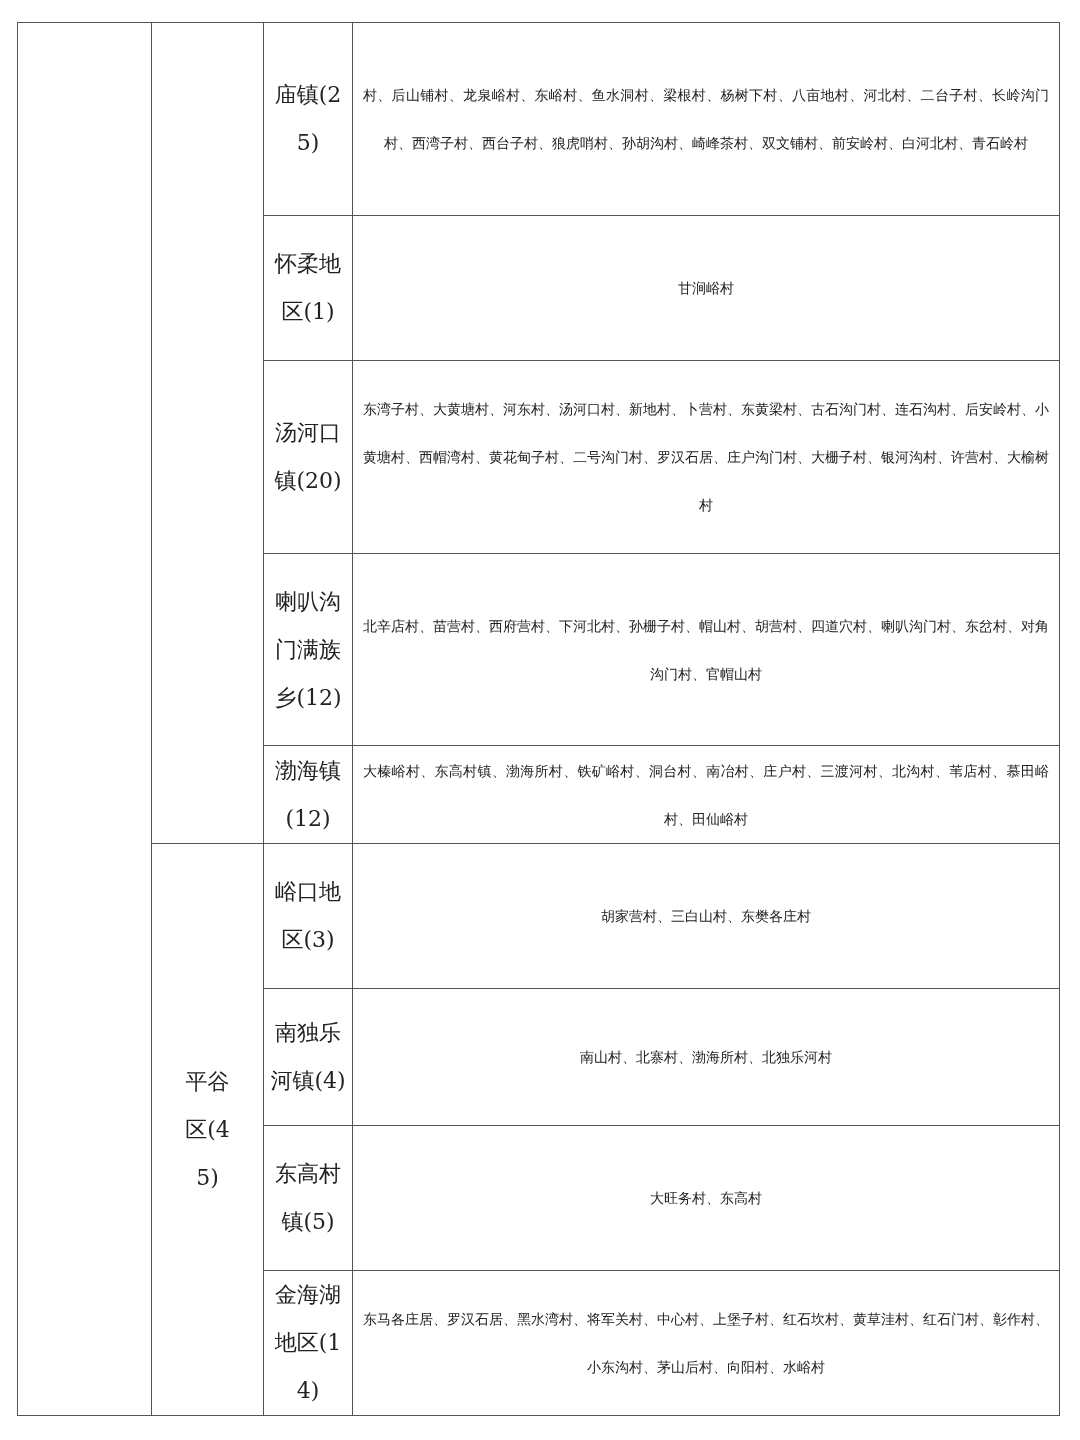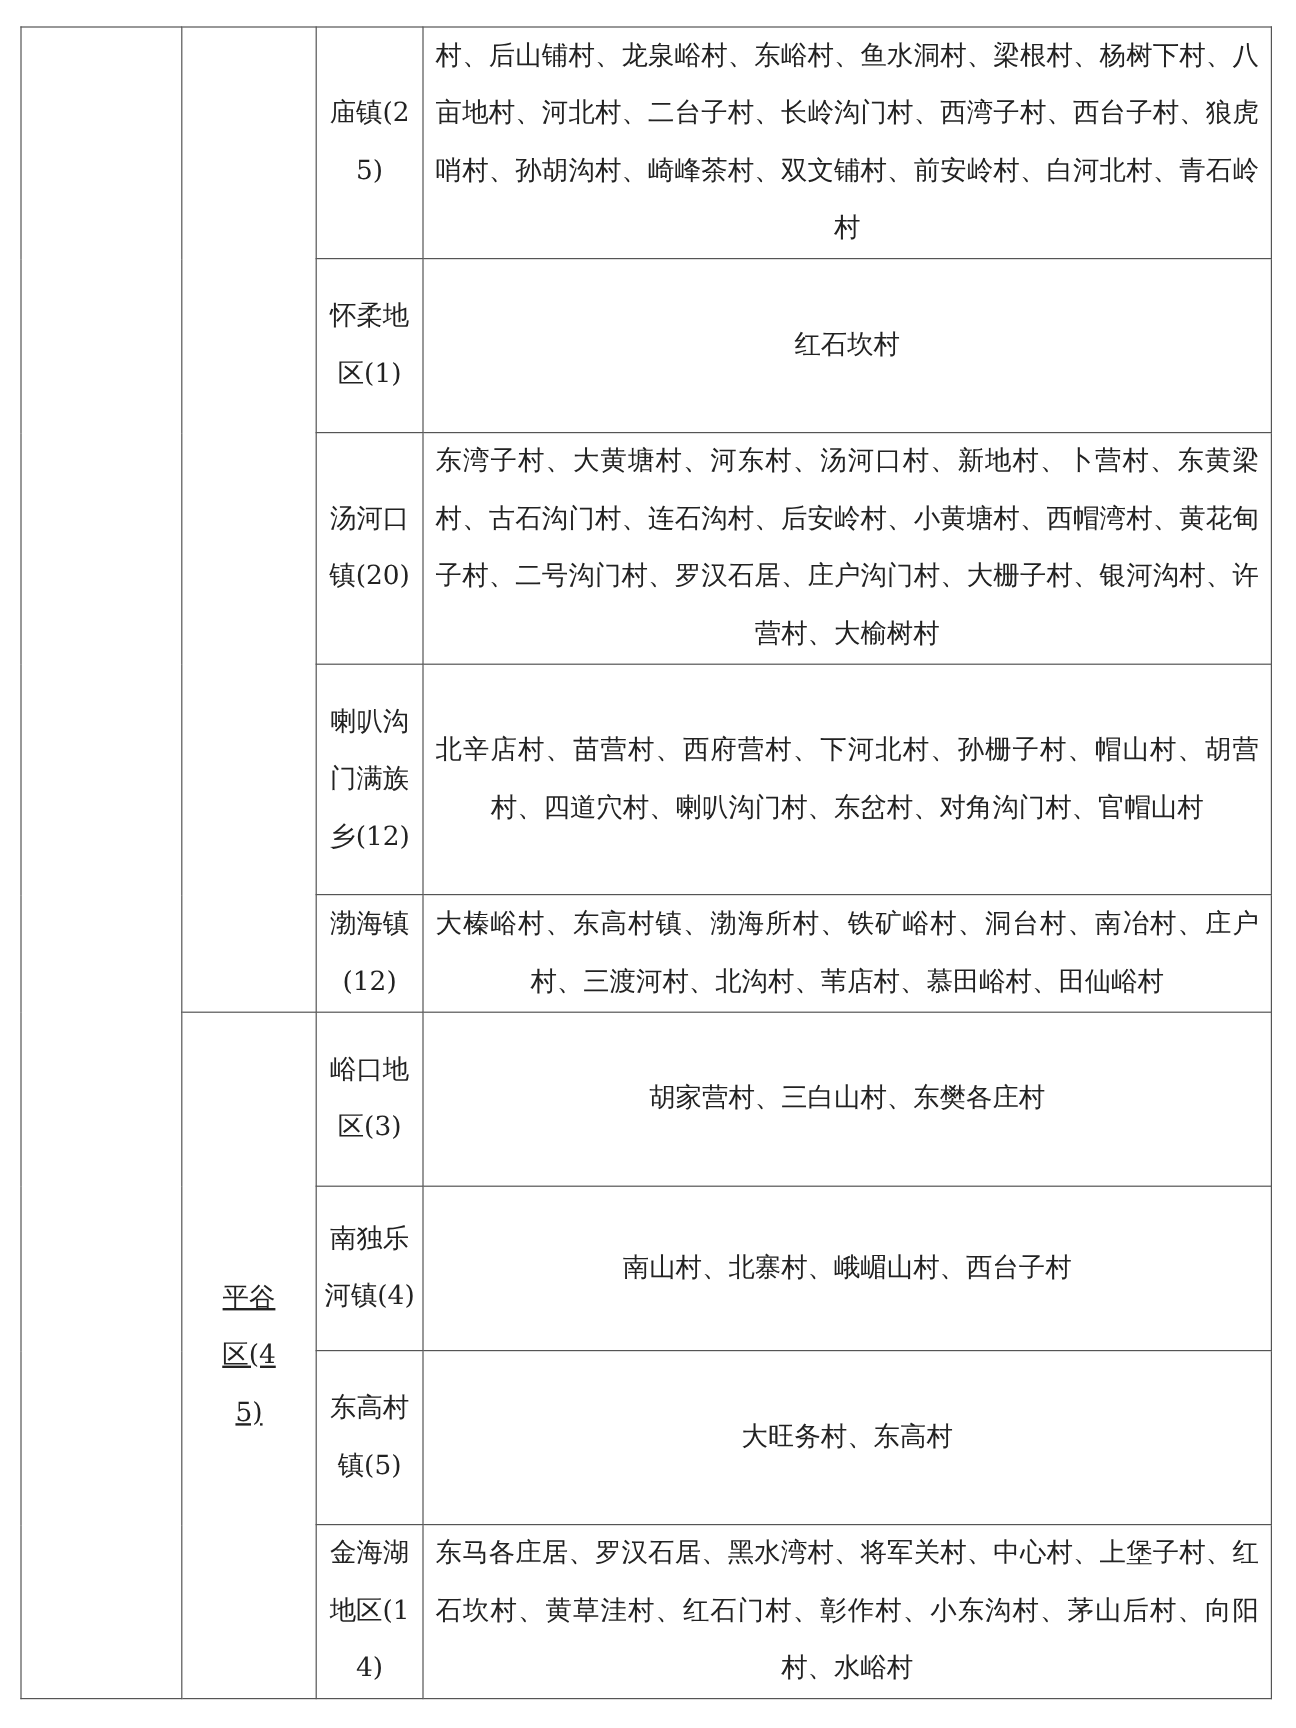--- a/index.html
+++ b/index.html
@@ -4,21 +4,21 @@
 <style>
   html, body { margin:0; padding:0; background:#ffffff; }
   body { width:1080px; height:1440px; position:relative; overflow:hidden;
          font-family:"DejaVu Serif","Liberation Serif",serif; color:#222; }
   table.tbl { position:absolute; left:17px; top:22px; border-collapse:collapse;
               table-layout:fixed; width:1042px; }
   table.tbl td { border:1.5px solid #555; padding:0; vertical-align:middle; text-align:center; }
   col.c1 { width:134px; } col.c2 { width:112px; } col.c3 { width:89px; } col.c4 { width:707px; }
   .cell-text { font-size:22px; line-height:48px; letter-spacing:1px; }
   .town { font-size:22px; line-height:48px; padding:0 4px; word-break:break-all; }
-  .villages { font-size:22px; line-height:48px; text-align:center; padding:0 10px;
+  .villages { font-size:14px; line-height:48px; text-align:center; padding:0 10px;
               text-align-last:center; }
   .villages.justify { text-align:justify; text-align-last:center; }
 </style>
 </head>
 <body>
 
 <table class="tbl">
   <colgroup>
       <col class="c1">
       <col class="c2">
@@ -34,21 +34,21 @@
         </td>
       <td>
           <div class="villages justify">村、后山铺村、龙泉峪村、东峪村、鱼水洞村、梁根村、杨树下村、八亩地村、河北村、二台子村、长岭沟门村、西湾子村、西台子村、狼虎哨村、孙胡沟村、崎峰茶村、双文铺村、前安岭村、白河北村、青石岭村</div>
         </td>
     </tr>
     <tr style="height:145px">
       <td>
           <div class="town">怀柔地区(1)</div>
         </td>
       <td>
-          <div class="villages">红石坎村</div>
+          <div class="villages">甘涧峪村</div>
         </td>
     </tr>
     <tr style="height:193px">
       <td>
           <div class="town">汤河口镇(20)</div>
         </td>
       <td>
           <div class="villages justify">东湾子村、大黄塘村、河东村、汤河口村、新地村、卜营村、东黄梁村、古石沟门村、连石沟村、后安岭村、小黄塘村、西帽湾村、黄花甸子村、二号沟门村、罗汉石居、庄户沟门村、大栅子村、银河沟村、许营村、大榆树村</div>
         </td>
     </tr>
@@ -63,35 +63,35 @@
     <tr style="height:98px">
       <td>
           <div class="town">渤海镇(12)</div>
         </td>
       <td>
           <div class="villages justify">大榛峪村、东高村镇、渤海所村、铁矿峪村、洞台村、南冶村、庄户村、三渡河村、北沟村、苇店村、慕田峪村、田仙峪村</div>
         </td>
     </tr>
     <tr style="height:145px">
       <td rowspan="4">
-          <div class="town" style="padding:0 30px;text-decoration:underline;">平谷区(45)</div>
+          <div class="town" style="padding:0 30px;">平谷区(45)</div>
         </td>
       <td>
           <div class="town">峪口地区(3)</div>
         </td>
       <td>
           <div class="villages">胡家营村、三白山村、东樊各庄村</div>
         </td>
     </tr>
     <tr style="height:137px">
       <td>
           <div class="town">南独乐河镇(4)</div>
         </td>
       <td>
-          <div class="villages">南山村、北寨村、峨嵋山村、西台子村</div>
+          <div class="villages">南山村、北寨村、渤海所村、北独乐河村</div>
         </td>
     </tr>
     <tr style="height:145px">
       <td>
           <div class="town">东高村镇(5)</div>
         </td>
       <td>
           <div class="villages">大旺务村、东高村</div>
         </td>
     </tr>

